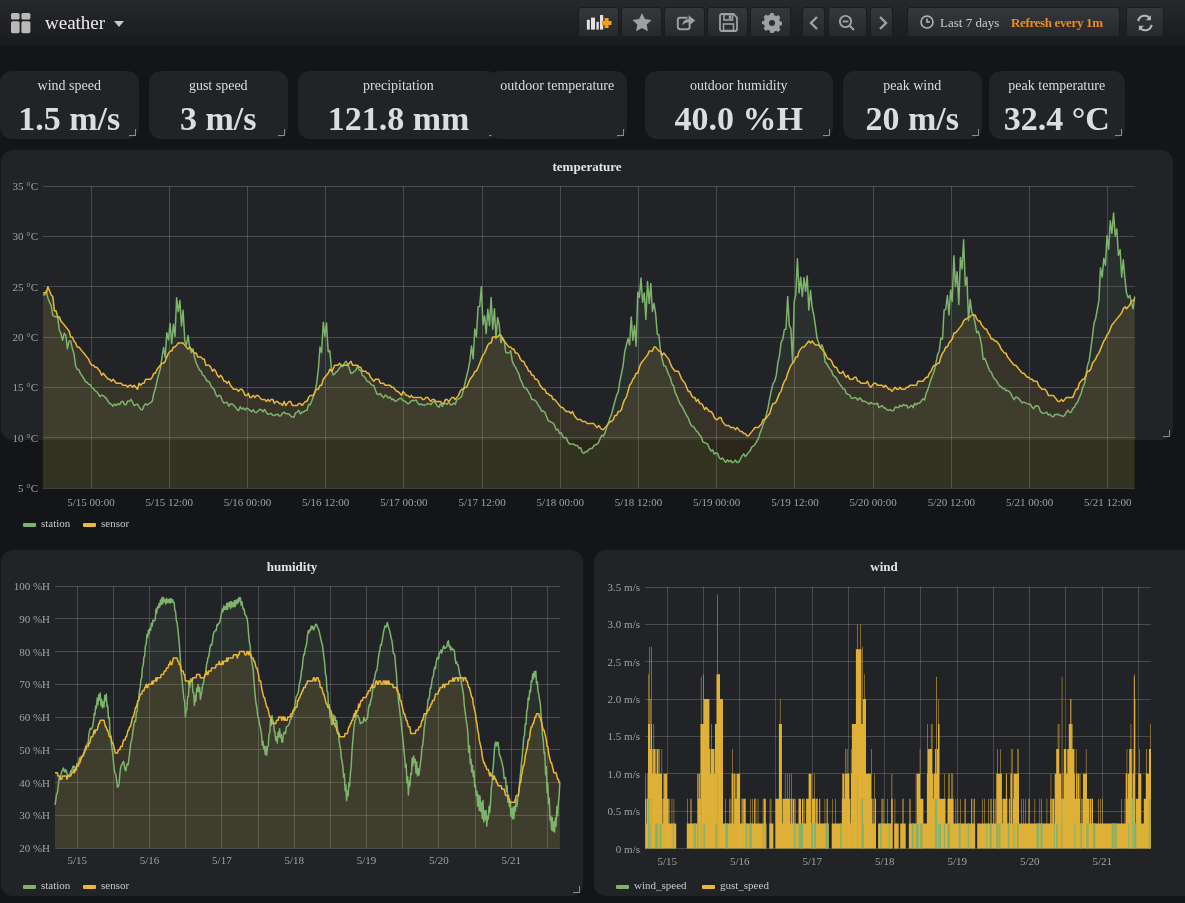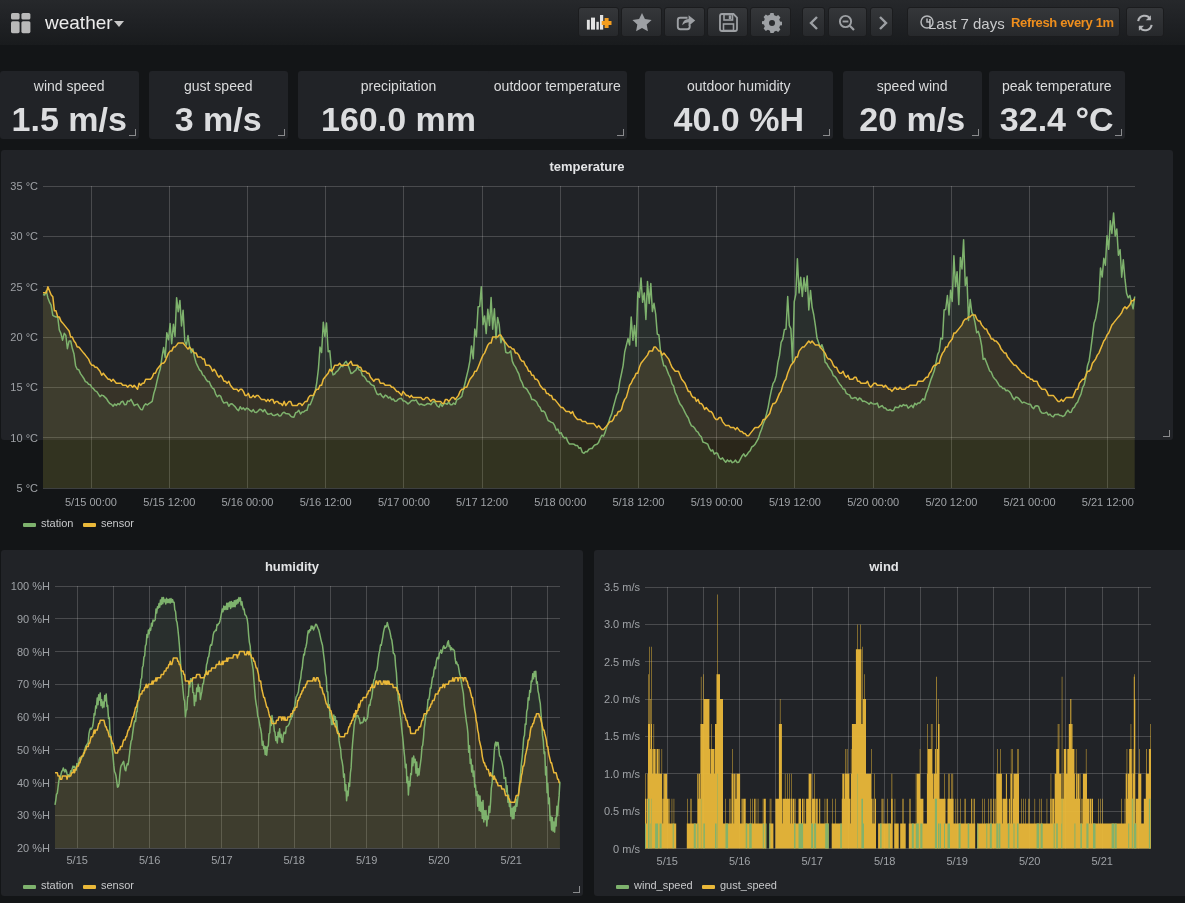--- a/index.html
+++ b/index.html
@@ -1,17 +1,17 @@
 <!DOCTYPE html>
 <html><head><meta charset="utf-8"><style>
 * { margin:0; padding:0; }
 html,body { width:1185px; height:903px; background:#131517; font-family:"Liberation Sans",sans-serif; overflow:hidden; }
-#page { position:relative; width:1185px; height:903px; }
+#page { position:relative; width:1185px; height:903px;font-family:Liberation Serif, serif; }
 .navbar { position:absolute; left:0; top:0; width:1185px; height:45px; background:linear-gradient(180deg,#26282b 0%,#1e2023 60%,#191b1d 100%); }
-.panel { position:absolute; background:#212327; border-radius:3px; }
+.panel { position:absolute; background:#212327; border-radius:12px; }
 .stitle { text-align:center; margin-top:7px; font-size:14px; color:#dadbdc; }
 .sval { text-align:center; margin-top:6px; font-size:34px; font-weight:bold; color:#dcdddf; letter-spacing:0px; }
 .rz { position:absolute; right:3px; bottom:3px; width:6px; height:6px; border-right:1px solid #8a8b8d; border-bottom:1px solid #8a8b8d; }
 </style></head><body>
 <div id="page">
 <div class="navbar">
       <svg width="22" height="22" style="position:absolute;left:11px;top:12px">
         <rect x="0" y="1" width="8.6" height="6.6" rx="1.6" fill="#b9b9b9"></rect>
         <rect x="10.4" y="1" width="9" height="6.6" rx="1.6" fill="#b9b9b9"></rect>
         <rect x="0" y="9.2" width="8.6" height="12" rx="1.6" fill="#b9b9b9"></rect>
@@ -70,21 +70,21 @@
       <div style="position:absolute;left:870px;top:7px;width:23px;height:30px;background:linear-gradient(180deg,#35373a,#27292c);border-radius:3px;border:1px solid #1b1c1e;box-sizing:border-box">
         <svg width="10" height="14" style="position:absolute;left:7px;top:8px">
           <path d="M2 1 L8 7 L2 13" fill="none" stroke="#9da0a4" stroke-width="2.4"></path>
         </svg>
       </div>
       <div style="position:absolute;left:907px;top:7px;width:213px;height:30px;background:linear-gradient(180deg,#35373a,#27292c);border-radius:3px;border:1px solid #1b1c1e;box-sizing:border-box">
         <svg width="16" height="16" style="position:absolute;left:12px;top:7px">
           <circle cx="7" cy="7" r="6" fill="none" stroke="#b5b7ba" stroke-width="1.5"></circle>
           <path d="M7 3.5 V7 H10" fill="none" stroke="#b5b7ba" stroke-width="1.5"></path>
         </svg>
-        <span style="position:absolute;left:20px;top:7px;font-size:15px;color:#c9cacc;white-space:nowrap">Last 7 days</span>
+        <span style="position:absolute;left:32px;top:7px;font-size:13px;color:#c9cacc;white-space:nowrap">Last 7 days</span>
         <span style="position:absolute;left:103px;top:7px;font-size:13px;color:#ee8e1d;font-weight:bold;white-space:nowrap;letter-spacing:-0.35px">Refresh every 1m</span>
       </div>
       <div style="position:absolute;left:1126px;top:7px;width:38px;height:30px;background:linear-gradient(180deg,#35373a,#27292c);border-radius:3px;border:1px solid #1b1c1e;box-sizing:border-box">
         <svg width="20" height="18" style="position:absolute;left:8px;top:6px">
           <path d="M3.2 7.2 A6.4 6.4 0 0 1 15.3 5.4" fill="none" stroke="#b5b7ba" stroke-width="2.1"></path>
           <path d="M15.9 1.2 L15.9 6.3 L10.8 6.3 Z" fill="#b5b7ba"></path>
           <path d="M16.6 10.8 A6.4 6.4 0 0 1 4.5 12.6" fill="none" stroke="#b5b7ba" stroke-width="2.1"></path>
           <path d="M3.9 16.8 L3.9 11.7 L9 11.7 Z" fill="#b5b7ba"></path>
         </svg>
       </div>
@@ -94,34 +94,34 @@
       <div class="sval">1.5 m/s</div>
       <div class="rz"></div>
     </div>
     <div class="panel" style="left:149px;top:71px;width:138.5px;height:68px">
 <div class="stitle">gust speed</div>
       <div class="sval">3 m/s</div>
       <div class="rz"></div>
     </div>
     <div class="panel" style="left:298px;top:71px;width:201px;height:68px">
 <div class="stitle">precipitation</div>
-      <div class="sval">160.0 mm</div>
+      <div class="sval">121.8 mm</div>
       <div class="rz"></div>
     </div>
     <div class="panel" style="left:488px;top:71px;width:138.5px;height:68px">
 <div class="stitle">outdoor temperature</div>
       <div class="rz"></div>
     </div>
     <div class="panel" style="left:645px;top:71px;width:187.5px;height:68px">
 <div class="stitle">outdoor humidity</div>
       <div class="sval">40.0 %H</div>
       <div class="rz"></div>
     </div>
     <div class="panel" style="left:843px;top:71px;width:138.5px;height:68px">
-<div class="stitle">speed wind</div>
+<div class="stitle">peak wind</div>
       <div class="sval">20 m/s</div>
       <div class="rz"></div>
     </div>
     <div class="panel" style="left:989px;top:71px;width:135.5px;height:68px">
 <div class="stitle">peak temperature</div>
       <div class="sval">32.4 °C</div>
       <div class="rz"></div>
     </div>
 <div class="panel" style="left:1px;top:150px;width:1172px;height:290px">
       <svg width="1172" height="387" style="position:absolute;left:0;top:0">

